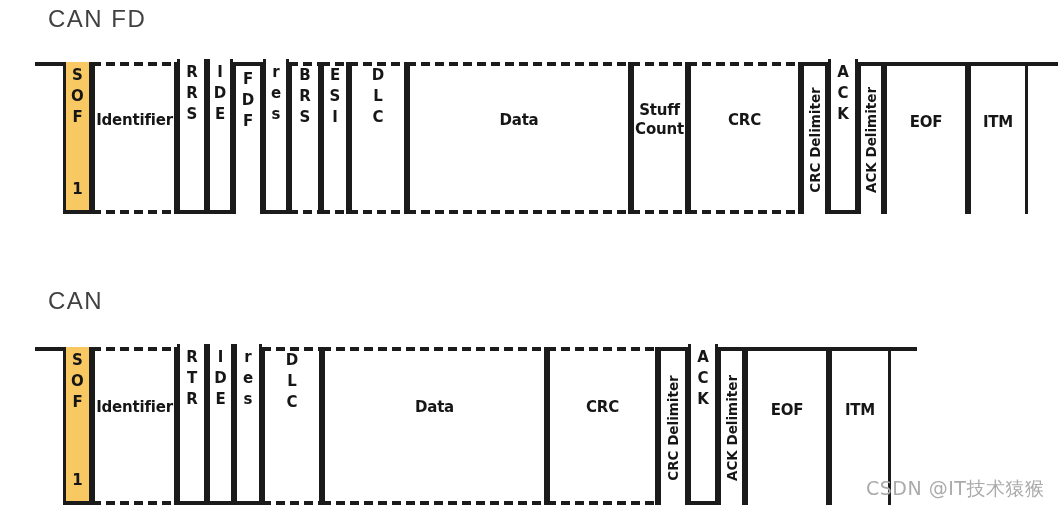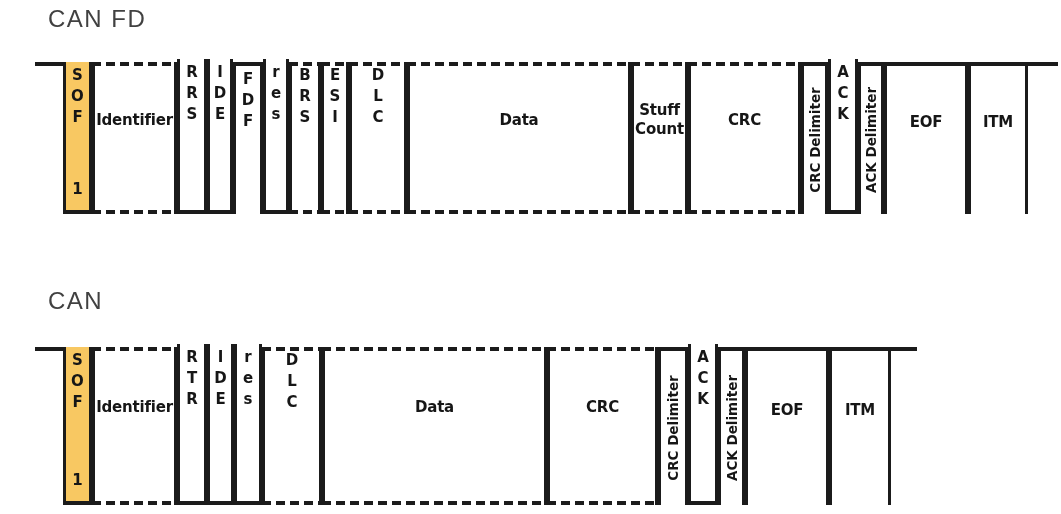--- a/index.html
+++ b/index.html
@@ -197,13 +197,14 @@
         <div class="lbl rot">ACK Delimiter</div>
       </div>
       <div class="field high" style="left: 745px; width: 84px;">
         <div class="lbl horiz">EOF</div>
       </div>
       <div class="field high" style="left: 829px; width: 62px;">
         <div class="lbl horiz">ITM</div>
       </div>
     </div>
 
+  <div class="watermark">CSDN @IT技术猿猴</div>
 </div>
 
 </body></html>

